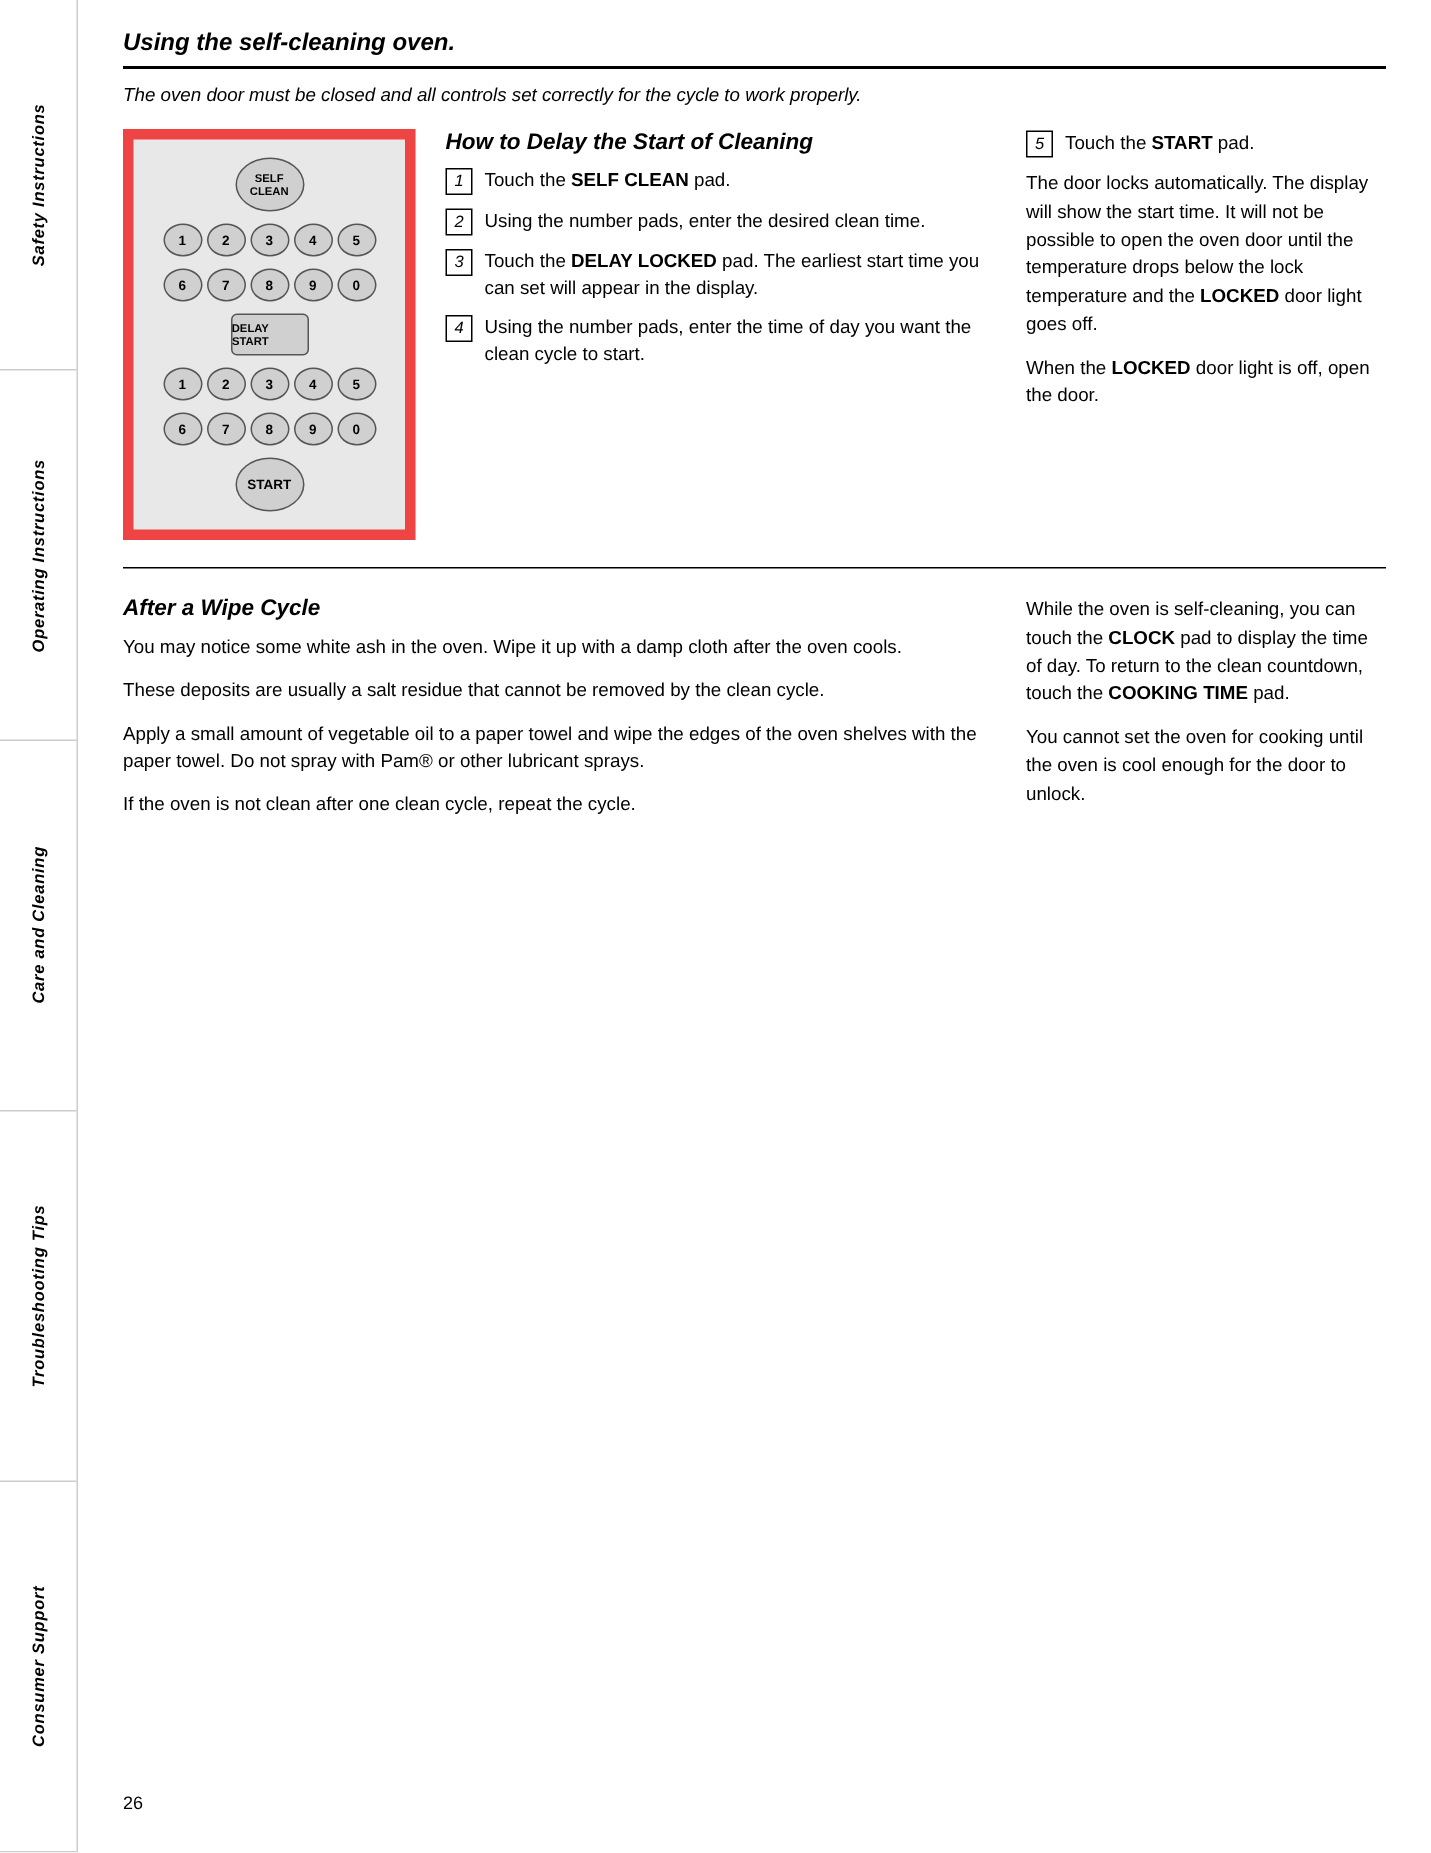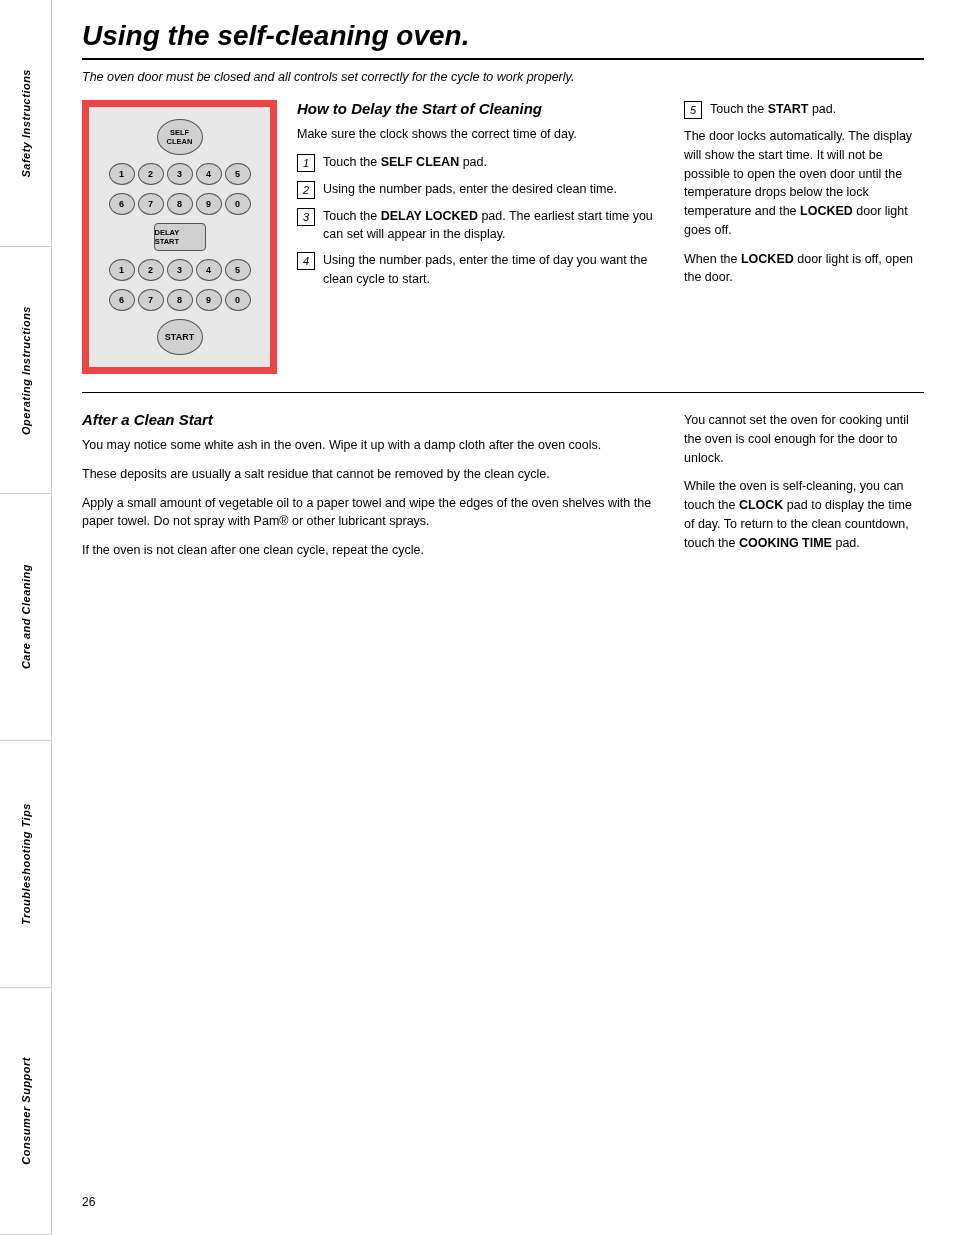--- a/index.html
+++ b/index.html
@@ -45,21 +45,21 @@
       font-style: italic;
     }
     
     .main-content {
       flex: 1;
       padding: 20px 30px 30px 30px;
       position: relative;
     }
     
     .page-title {
-      font-size: 28px;
+      font-size: 16px;
       font-weight: bold;
       font-style: italic;
       border-bottom: 2px solid #000;
       padding-bottom: 6px;
       margin-bottom: 10px;
     }
     
     .subtitle {
       font-style: italic;
       font-size: 12.5px;
@@ -308,21 +308,20 @@
 
         <div class="start-btn">
           <span>START</span>
         </div>
       </div>
 
       <div class="instructions-wrapper">
 
         <div class="instructions-col">
           <div class="section-heading">How to Delay the Start of Cleaning</div>
-          <div class="intro-text">Make sure the clock shows the correct time of day.</div>
           <ul class="steps-list">
 
             <li class="step-item">
               <div class="step-num">
                   <em>1</em>
                 </div>
               <div class="step-text">Touch the <b>SELF CLEAN</b> pad.</div>
             </li>
 
             <li class="step-item">
@@ -361,27 +360,27 @@
           <div class="body-text">The door locks automatically. The display will show the start time. It will not be possible to open the oven door until the temperature drops below the lock temperature and the <b>LOCKED</b> door light goes off.</div>
           <div class="body-text">When the <b>LOCKED</b> door light is off, open the door.</div>
         </div>
       </div>
     </div>
 
     <hr class="divider">
 
     <div class="bottom-section">
       <div class="bottom-left">
-        <div class="section-heading">After a Clean Start</div>
+        <div class="section-heading">After a Wipe Cycle</div>
         <div class="body-text">You may notice some white ash in the oven. Wipe it up with a damp cloth after the oven cools.</div>
         <div class="body-text">These deposits are usually a salt residue that cannot be removed by the clean cycle.</div>
         <div class="body-text">Apply a small amount of vegetable oil to a paper towel and wipe the edges of the oven shelves with the paper towel. Do not spray with Pam® or other lubricant sprays.</div>
         <div class="body-text">If the oven is not clean after one clean cycle, repeat the cycle.</div>
       </div>
       <div class="bottom-right">
+        <div class="body-text">While the oven is self-cleaning, you can touch the <b>CLOCK</b> pad to display the time of day. To return to the clean countdown, touch the <b>COOKING TIME</b> pad.</div>
         <div class="body-text">You cannot set the oven for cooking until the oven is cool enough for the door to unlock.</div>
-        <div class="body-text">While the oven is self-cleaning, you can touch the <b>CLOCK</b> pad to display the time of day. To return to the clean countdown, touch the <b>COOKING TIME</b> pad.</div>
       </div>
     </div>
 
     <div class="page-number">26</div>
   </div>
 </div>
 
 </body></html>

